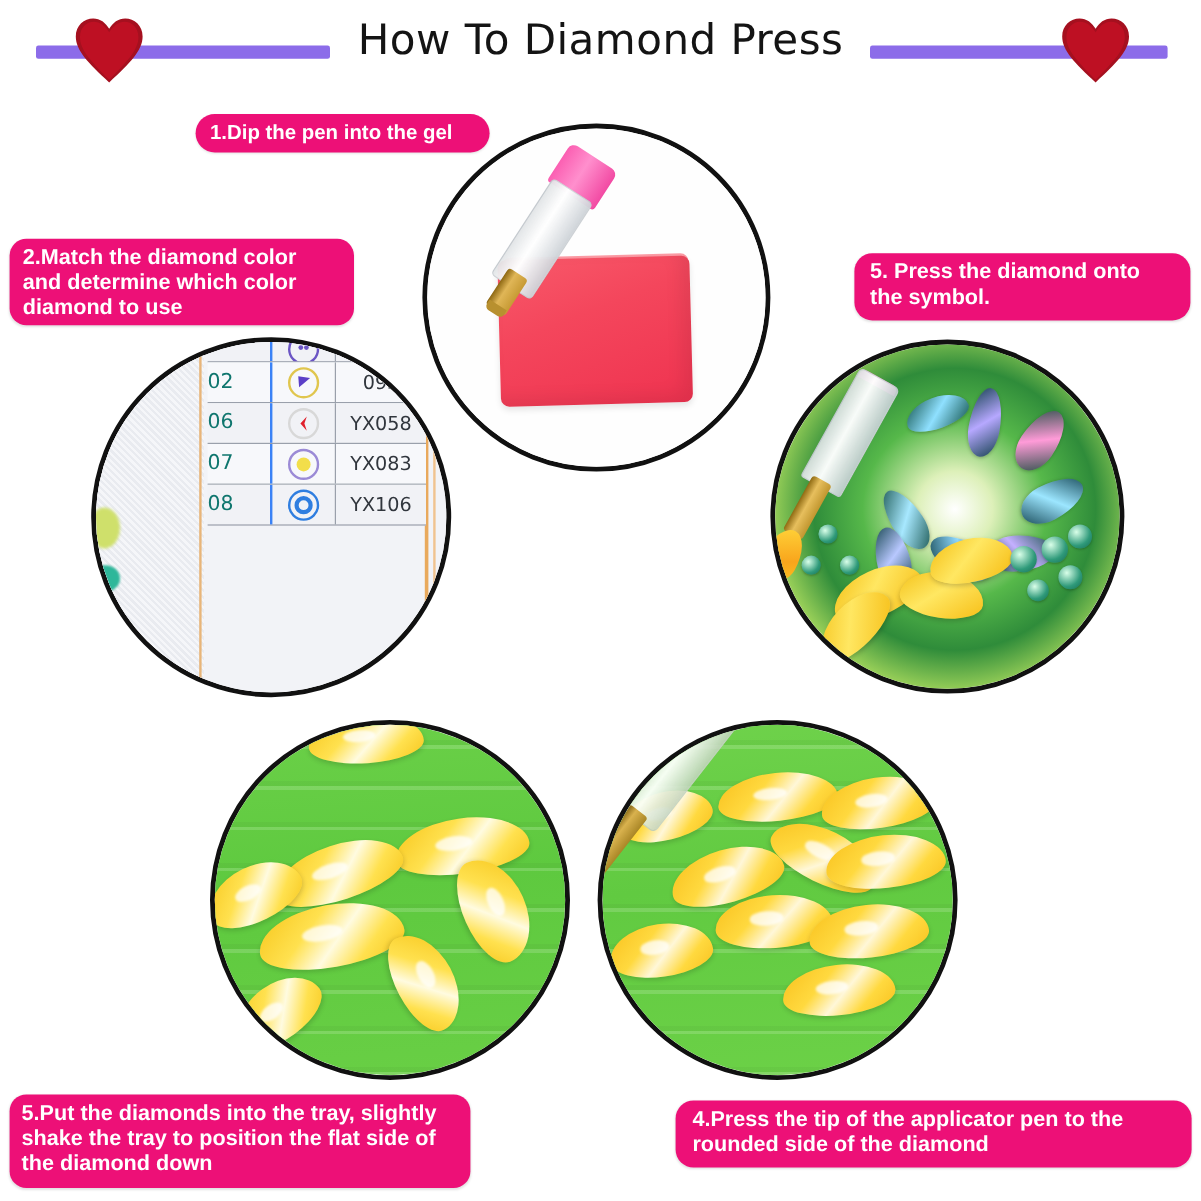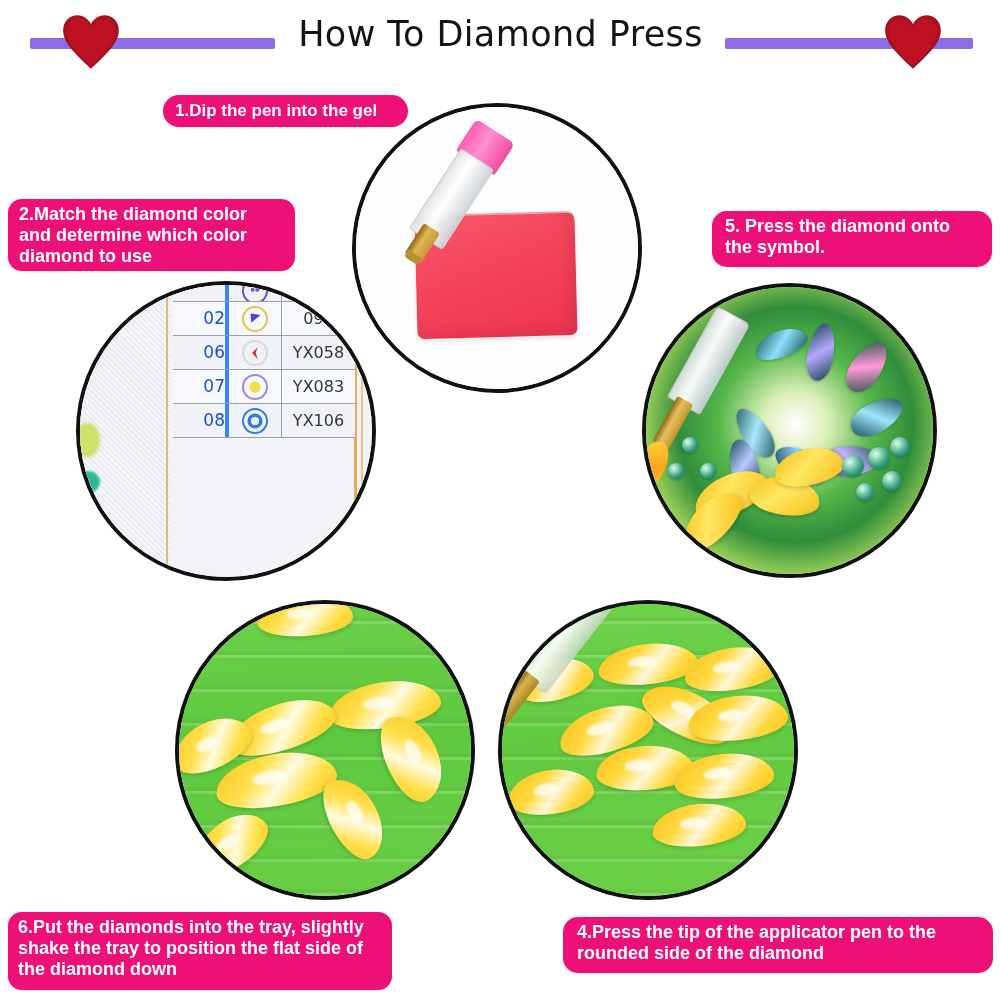--- a/index.html
+++ b/index.html
@@ -68,23 +68,23 @@
   #b2-paper{position:absolute;inset:0;background:#f2f3f7;}
   #b2-weave{position:absolute;left:0;top:0;width:90px;height:300px;
       background:repeating-linear-gradient(45deg,#e9ebf0 0 2px,#f5f6f9 2px 4px);}
   #b2-orange-l{position:absolute;left:86px;top:0;width:2px;height:300px;background:#e8b579;}
   #b2-orange-r{position:absolute;left:274px;top:0;width:3px;height:300px;background:#e9a95c;}
   #b2-orange-r2{position:absolute;left:281px;top:0;width:2px;height:300px;background:#f0c38f;}
   #chart-table{position:absolute;left:93px;top:-4px;width:182px;}
   .chart-row{display:flex;height:33px;border-bottom:1px solid #9aa0ab;align-items:center;
       background:#f7f8fb;}
   .chart-row:nth-child(odd){background:#f1f2f6;}
-  .cc-no{width:52px;text-align:right;font-size:17px;color:#1d4ed8;
+  .cc-no{width:52px;text-align:left;font-size:17px;color:#0f766e;
       font-family:"DejaVu Sans","Liberation Sans",sans-serif;
-      border-right:4px solid #3b82f6;height:100%;line-height:33px;}
+      border-right:2px solid #3b82f6;height:100%;line-height:33px;}
   .cc-sym{width:52px;height:100%;border-right:1px solid #9aa0ab;
       display:flex;align-items:center;justify-content:center;}
   .cc-code{flex:1;text-align:center;font-size:16px;color:#31363d;
       font-family:"DejaVu Sans","Liberation Sans",sans-serif;}
   .symwrap{width:26px;height:26px;position:relative;border-radius:50%;
       display:flex;align-items:center;justify-content:center;box-sizing:border-box;}
   #b2-green-blob{position:absolute;left:-6px;top:138px;width:26px;height:34px;
       background:#cfe06b;border-radius:50%;filter:blur(1.5px);}
   #b2-green-blob2{position:absolute;left:-4px;top:186px;width:24px;height:22px;
       background:#2eb79a;border-radius:50%;filter:blur(1px);}
@@ -330,14 +330,14 @@
     </div>
   <div id="b5-pen">
     <div id="b5-pen-body"></div>
     <div id="b5-pen-tip"></div>
   </div>
 </div>
 
 <div id="label-1" class="pink-label">1.Dip the pen into the gel</div>
 <div id="label-2" class="pink-label">2.Match the diamond color and determine which color diamond to use</div>
 <div id="label-5" class="pink-label">5.  Press the diamond onto the symbol.</div>
-<div id="label-3" class="pink-label">6.Put the diamonds into the tray, slightly shake the tray to position the flat side of the diamond down</div>
+<div id="label-3" class="pink-label">5.Put the diamonds into the tray, slightly shake the tray to position the flat side of the diamond down</div>
 <div id="label-4" class="pink-label">4.Press the tip of the applicator pen to the rounded side of the diamond</div>
 
 </body></html>

